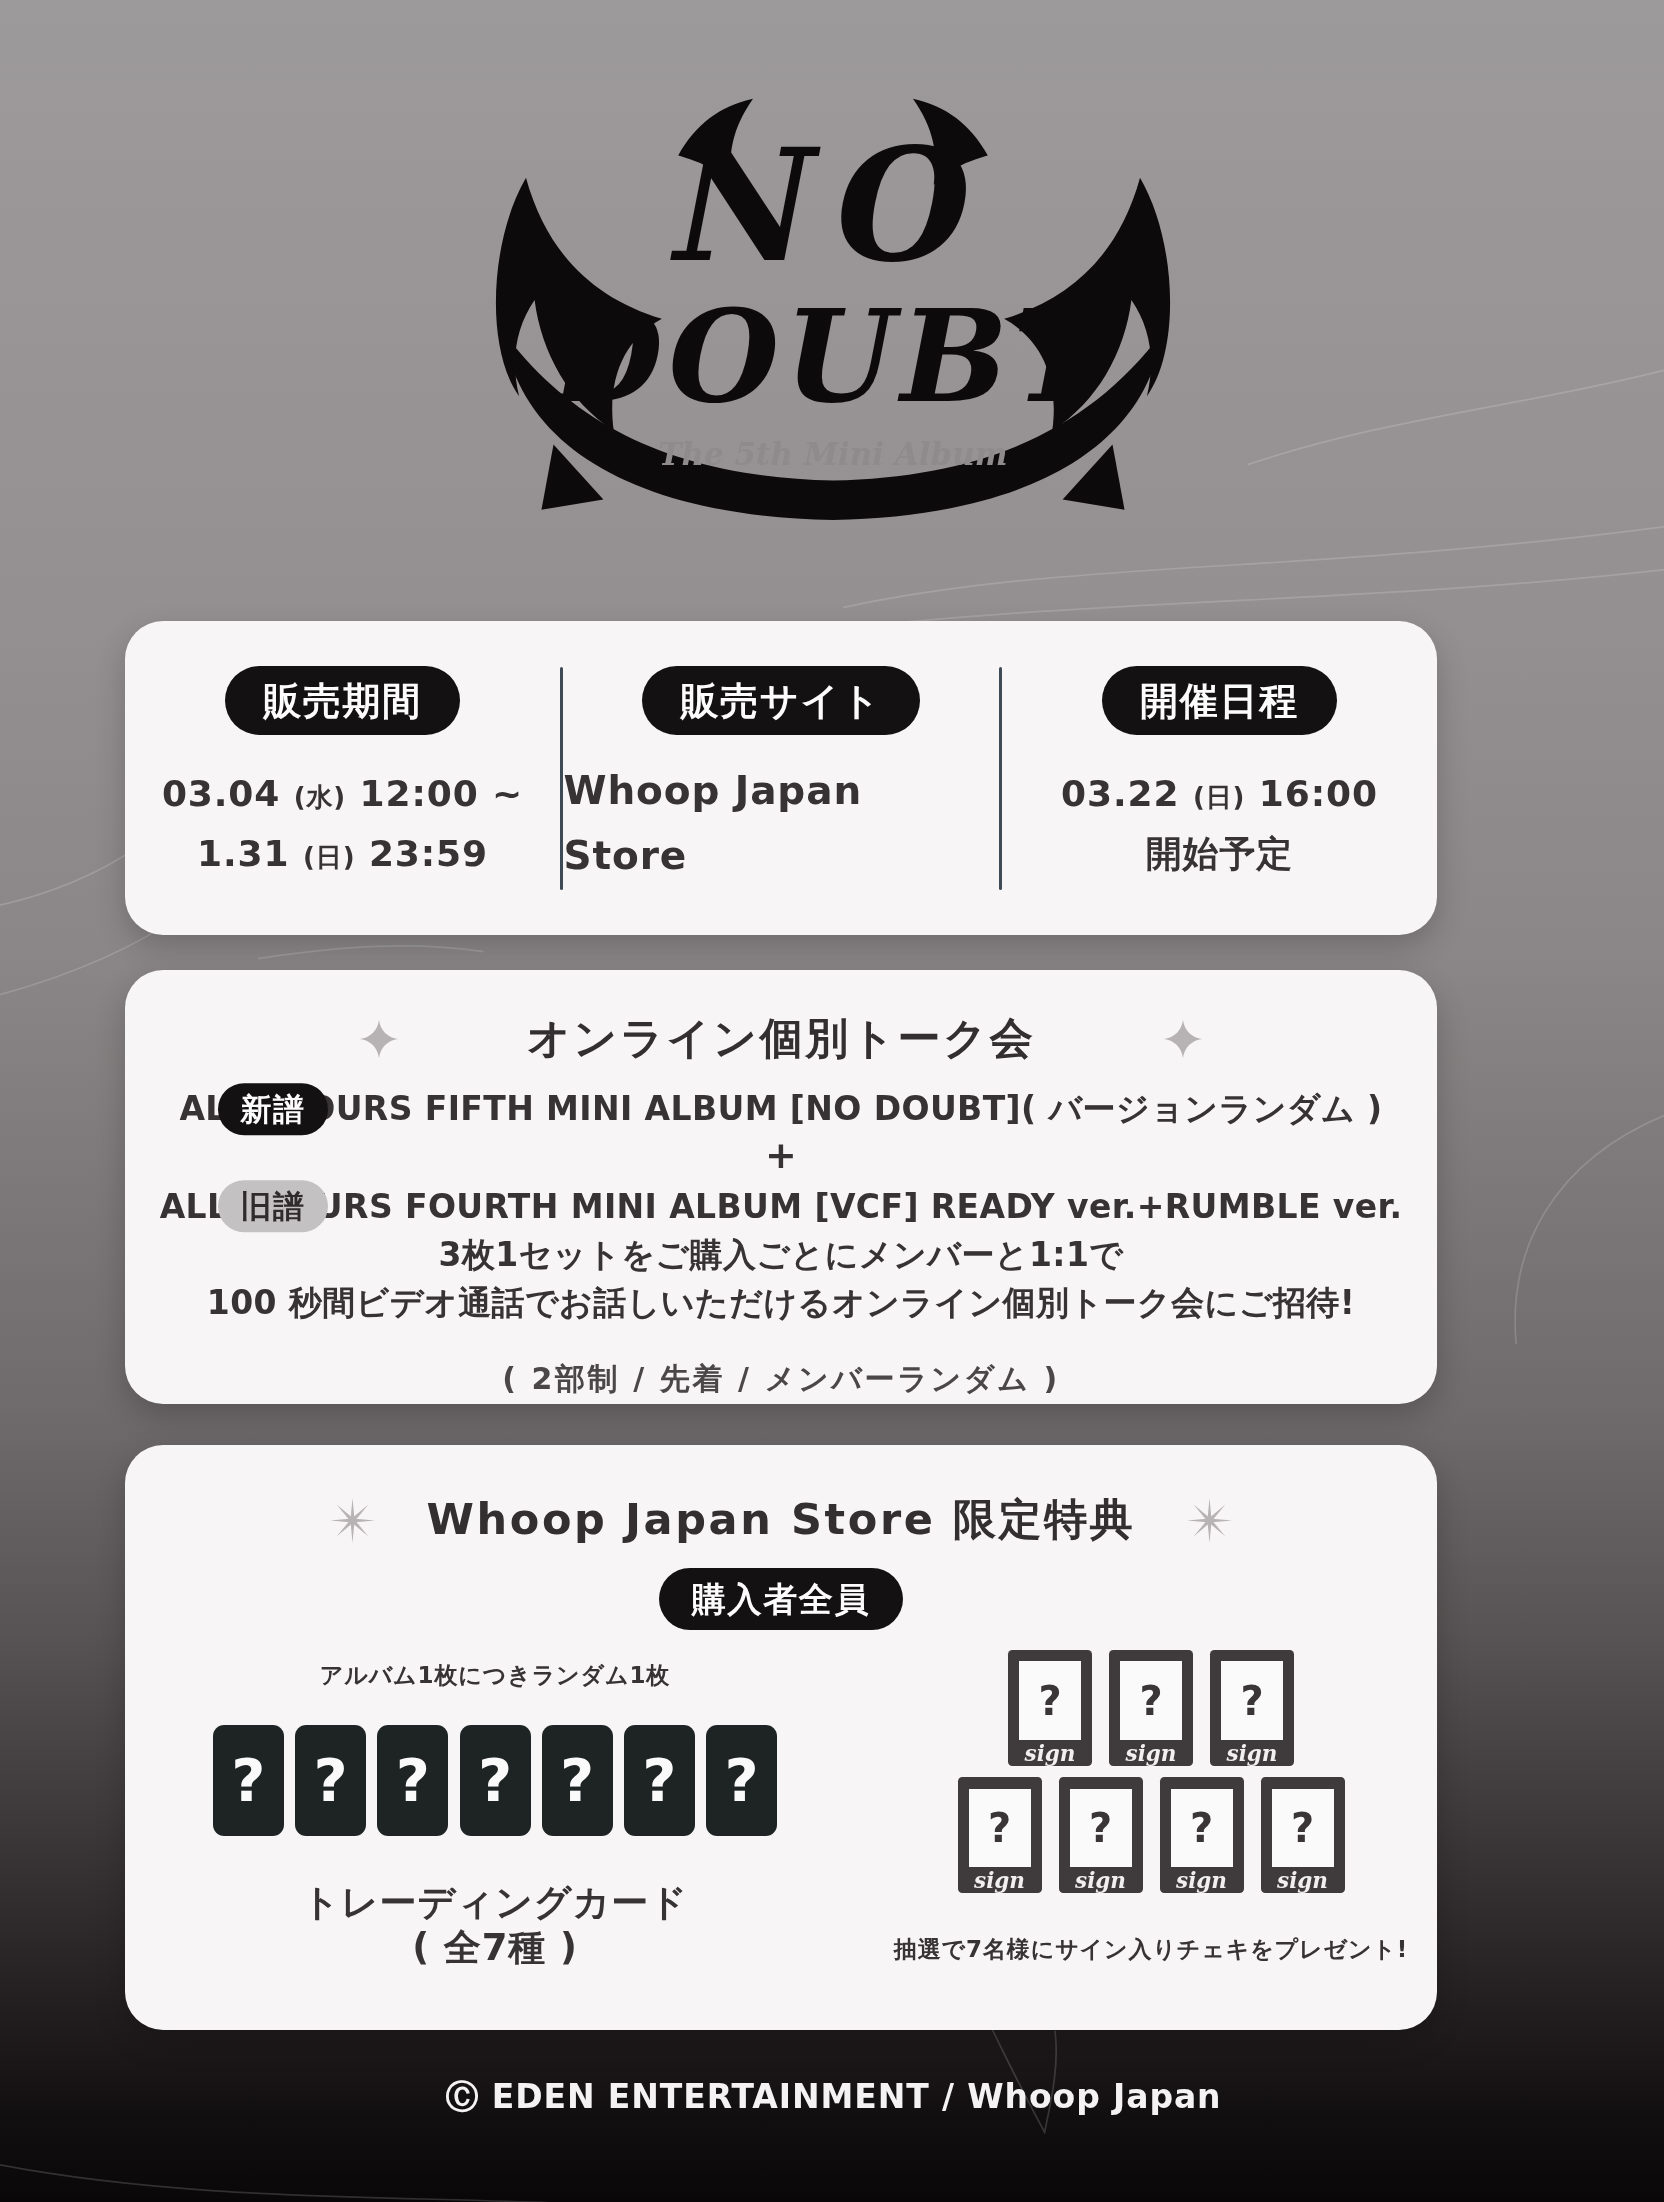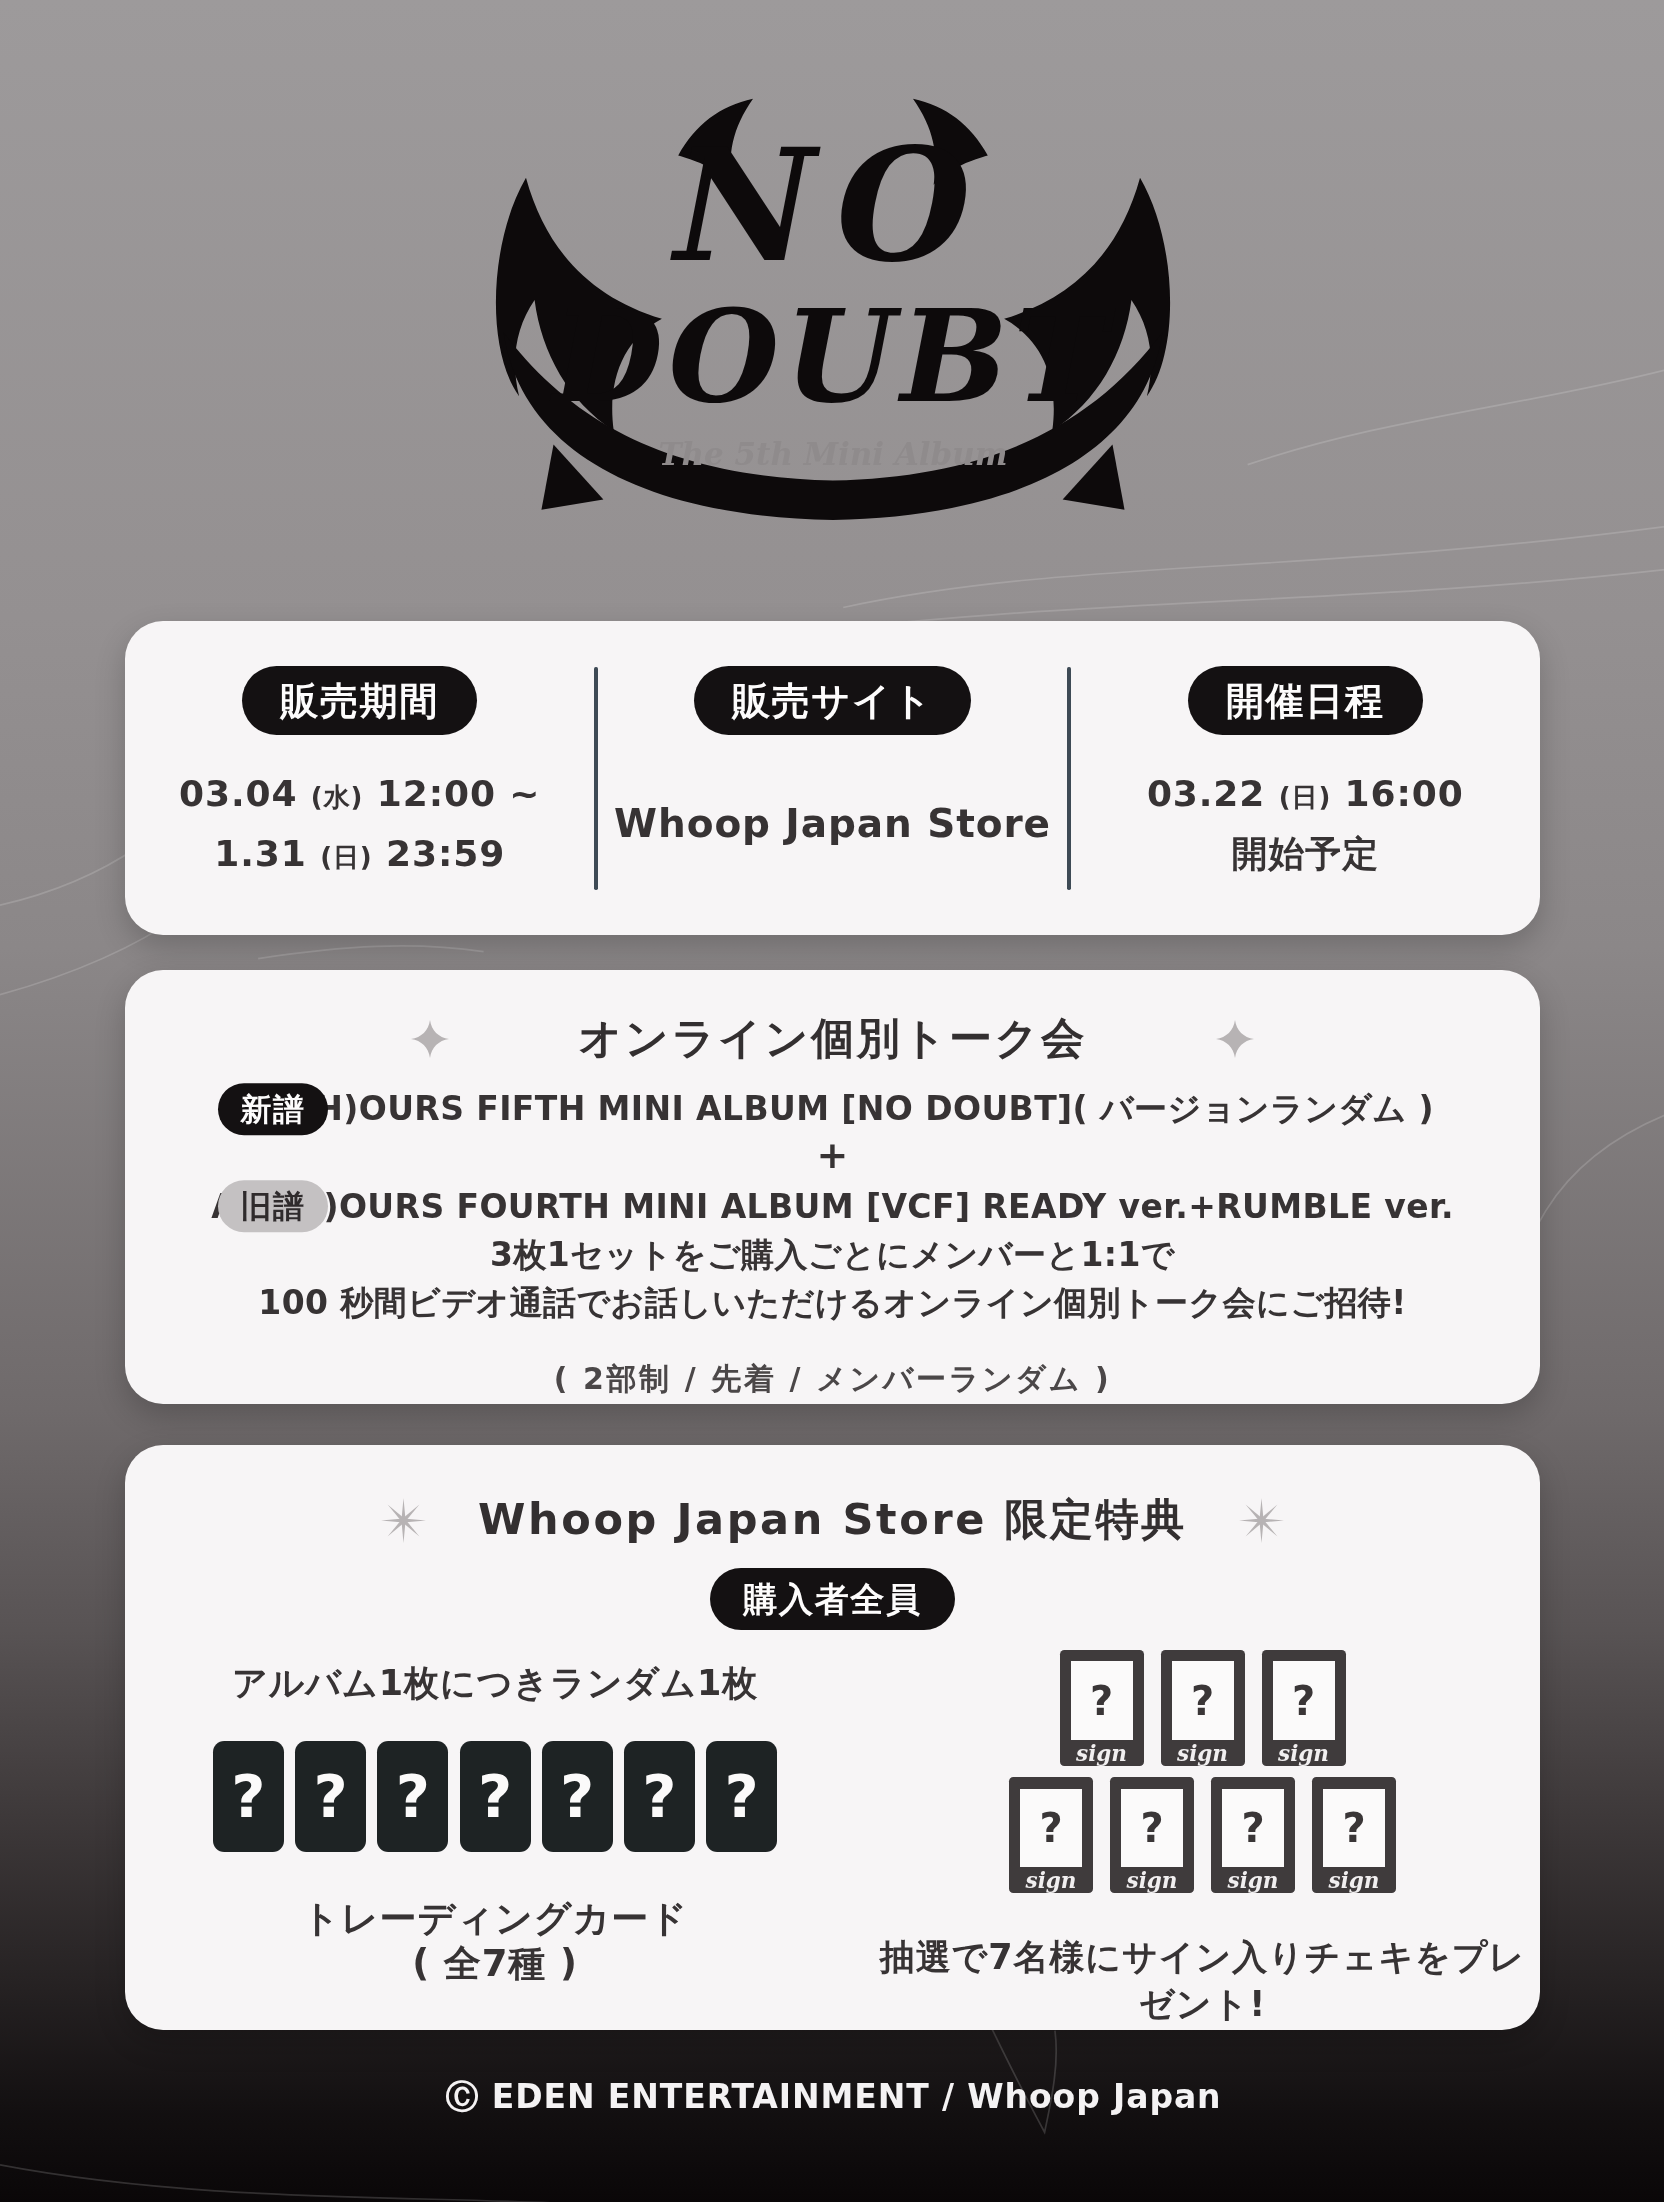--- a/index.html
+++ b/index.html
@@ -13,21 +13,21 @@
       #585354 74%, #3f3a3b 82%, #262223 90%, #120f10 96%, #0a0708 100%);
   }
   .bg-contours { position:absolute; inset:0; z-index:0; }
   .bg-contours path { fill:none; stroke:#ffffff; stroke-opacity:0.16; stroke-width:2; }
 
   
   .logo-wrap { position:absolute; top:76px; left:50%; transform:translateX(-50%);
                width:817px; height:465px; z-index:1; }
 
   
-  .card { position:absolute; left:125px; width:1415px; background:#f7f5f6;
+  .card { position:absolute; left:125px; width:1312px; background:#f7f5f6;
           border-radius:38px; box-shadow:0 12px 31px rgba(0,0,0,0.20); z-index:1; }
   .ink { color:#373334; }
 
   .pill { display:inline-block; background:#141112; color:#fdfcfc; font-weight:bold;
           font-size:38px; line-height:1; padding:15.5px 38px; border-radius:45px; letter-spacing:1.7px; }
 
   
   #info-card { top:621px; height:314px; display:flex; align-items:stretch; }
   .info-col { flex:1; display:flex; flex-direction:column; align-items:center; padding-top:45px; }
   .info-value { flex:1; display:flex; flex-direction:column; justify-content:center; align-items:center;
@@ -52,21 +52,21 @@
   .note-line { margin-top:40px; font-size:30px; color:#4b4748; letter-spacing:2.6px; }
 
   
   #benefits-card { top:1445px; height:585px; }
   #benefits-card .title-row { margin-top:46px; column-gap:52px; }
   .buyers-pill-row { text-align:center; margin-top:19px; }
   .buyers-pill { font-size:34px; padding:13.8px 33px; }
   .benefits-body { display:flex; margin-top:20.6px; }
   .benefits-left { width:740px; padding-top:10.3px; }
   .benefits-right { flex:1; }
-  .side-caption { text-align:center; font-size:35px; font-weight:bold; letter-spacing:0.9px; }
+  .side-caption { text-align:center; font-size:23px; font-weight:bold; letter-spacing:0.9px; }
   .tcards { display:flex; justify-content:center; column-gap:11.2px; margin-top:34px; }
   .tcard { width:71px; height:111px; background:#1e2324; border-radius:11.2px;
            display:flex; align-items:center; justify-content:center; }
   .tcard span { color:#fbfafa; font-size:59px; font-weight:bold; }
   .tlabel { text-align:center; font-size:37px; font-weight:bold; margin-top:45px; line-height:1.2; letter-spacing:0.9px; }
   .prow { display:flex; justify-content:center; column-gap:17px; }
   .prow2 { margin-top:11.2px; }
   .polaroid { width:84px; height:116px; background:#3f3b3c; border-radius:4.3px;
               padding-top:11.2px; display:flex; flex-direction:column; align-items:center; }
   .pinner { width:62px; height:81px; background:#fbfafa; display:flex; align-items:center; justify-content:center; }

